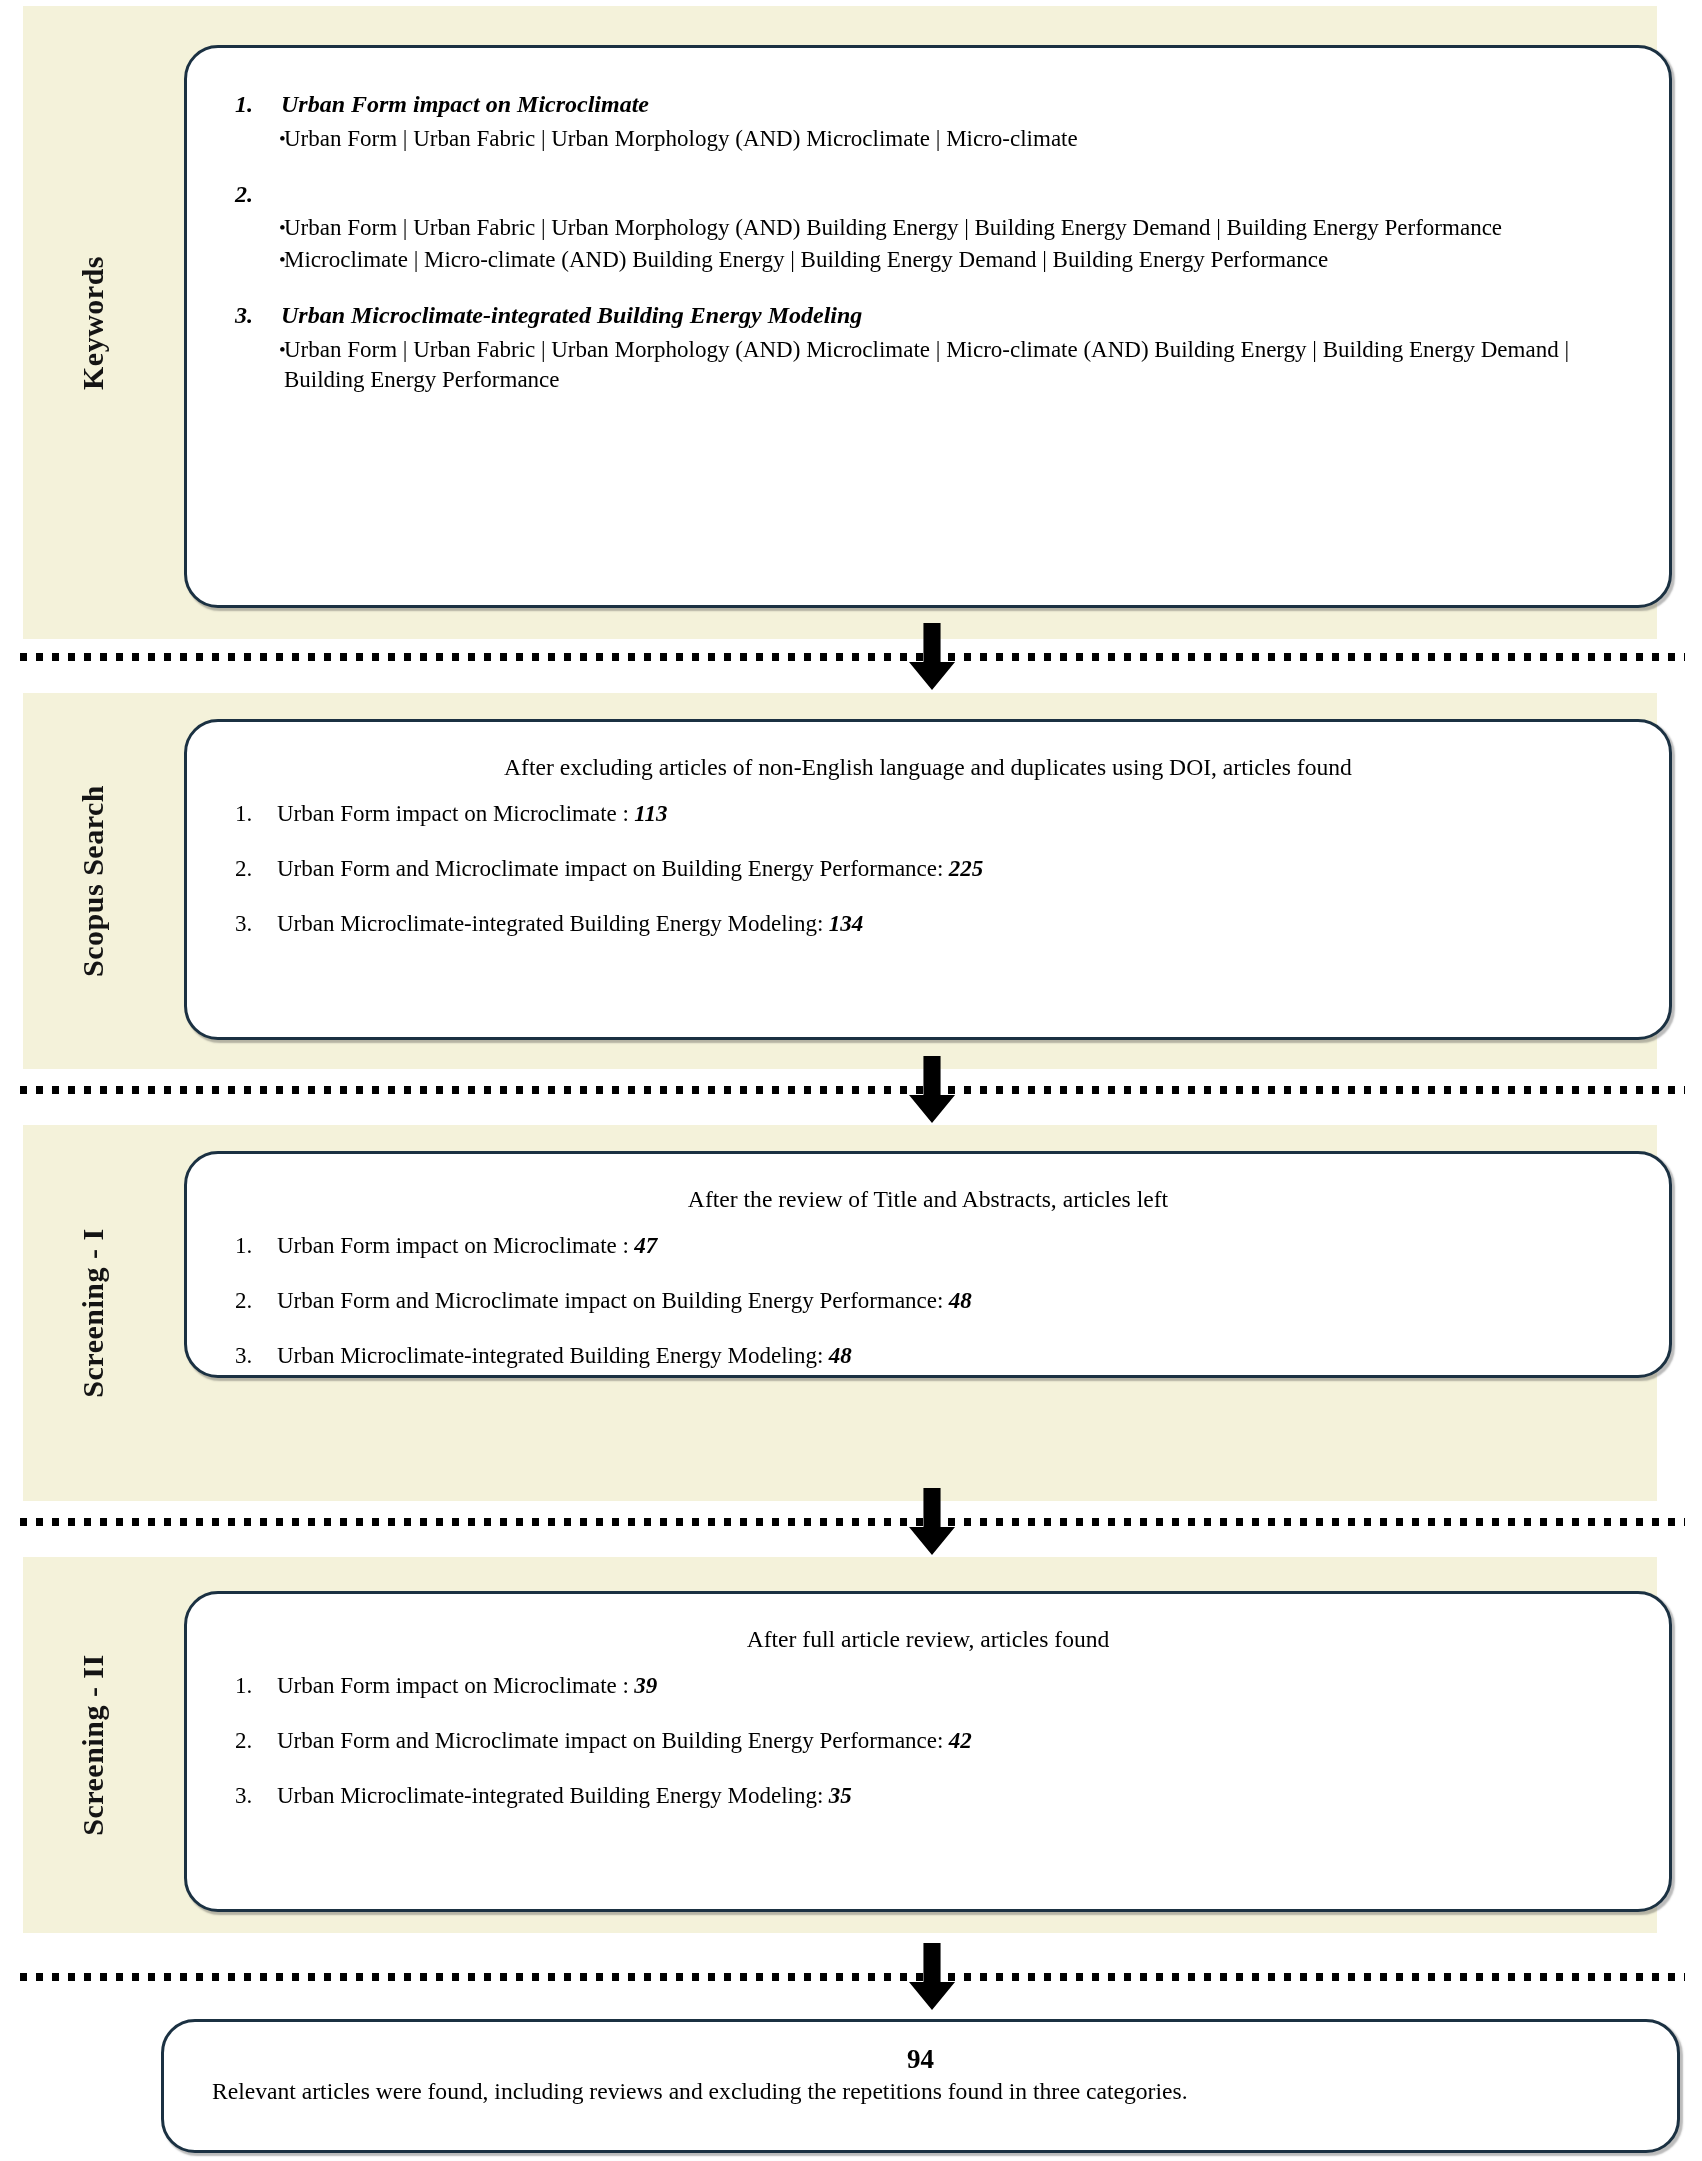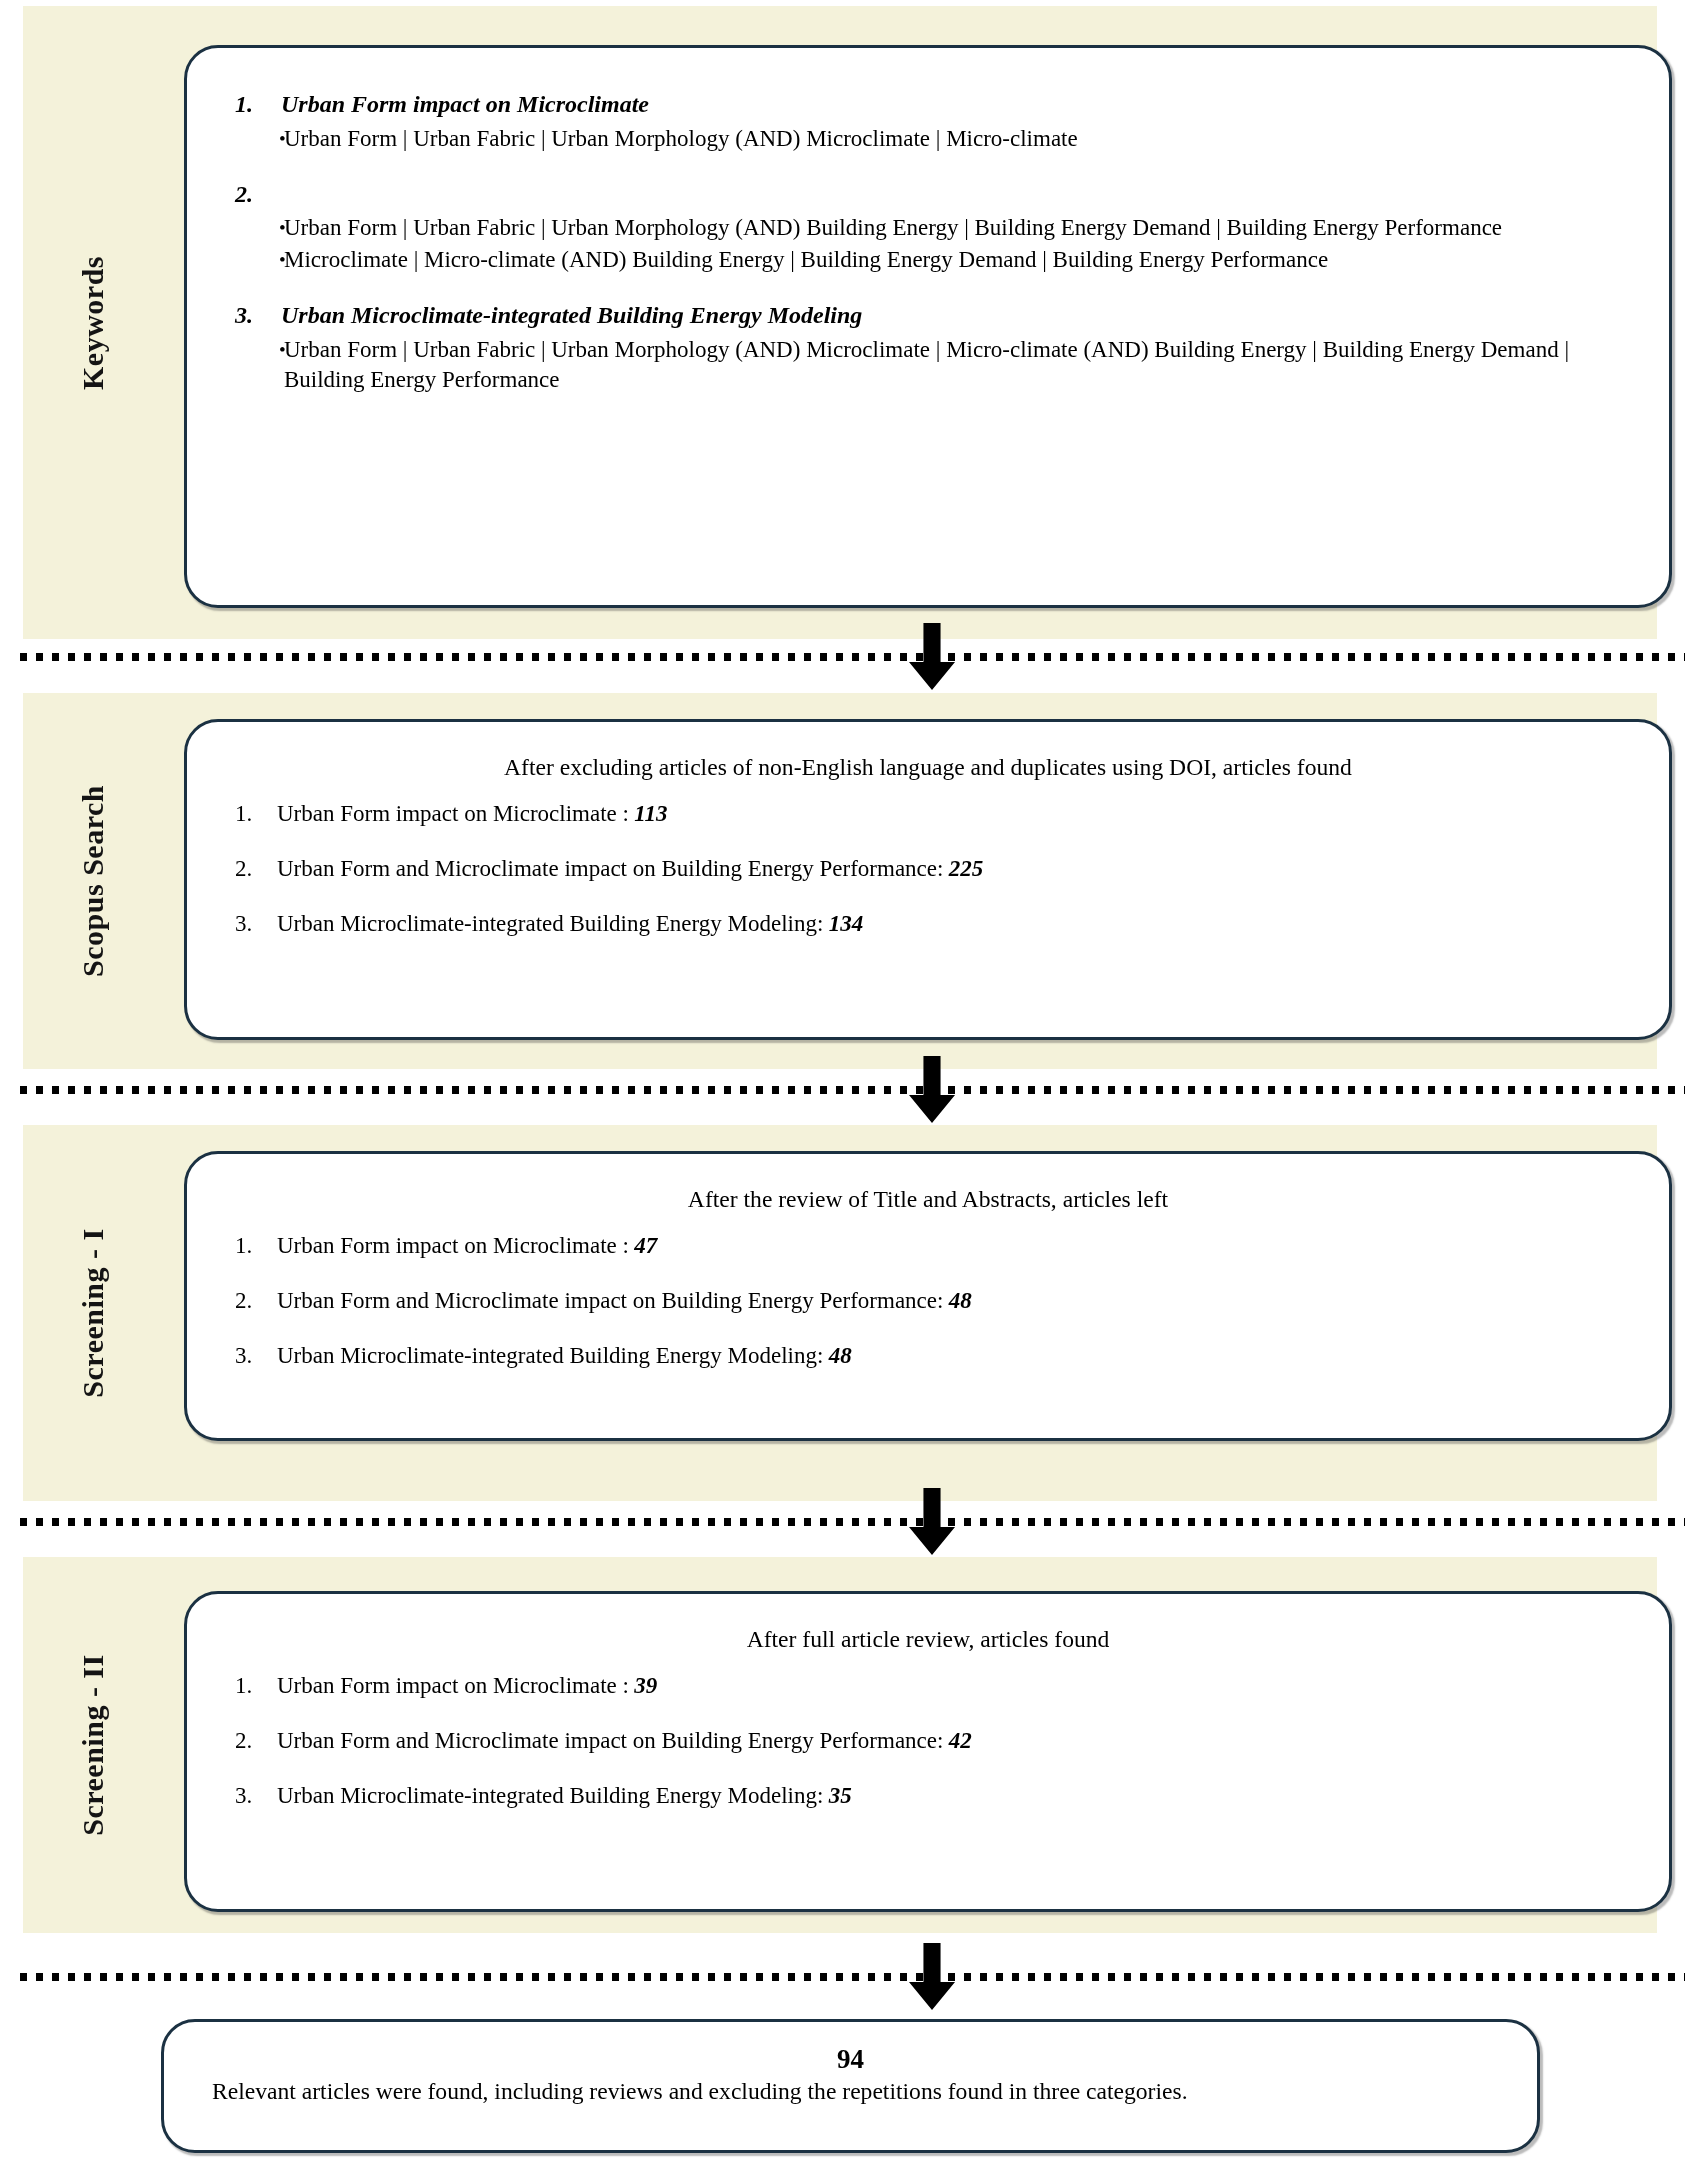--- a/index.html
+++ b/index.html
@@ -234,21 +234,21 @@
   <svg viewBox="0 0 86 124" preserveAspectRatio="none" aria-hidden="true">
     <polygon points="27,0 59,0 59,72 86,72 43,124 0,72 27,72" fill="#000000"></polygon>
   </svg>
 </div>
 
 <div class="stage" style="top:1125px; height:376px;">
   <div class="stage-label">
     <span>Screening - I</span>
   </div>
 
-  <div class="card" style="left:161px; top:26px; width:1488px; height:290px; padding:31px 48px 0 48px;">
+  <div class="card" style="left:161px; top:26px; width:1488px; height:227px; padding:31px 48px 0 48px;">
     <div class="res-title">After the review of Title and Abstracts, articles left</div>
     <div class="res-list">
       <div class="res-item">
         <span class="num">1.</span>
         <span class="lbl">Urban Form impact on Microclimate :</span>
         <span class="val">47</span>
       </div>
       <div class="res-item">
         <span class="num">2.</span>
         <span class="lbl">Urban Form and Microclimate impact on Building Energy Performance:</span>
@@ -297,17 +297,17 @@
   </div>
 </div>
 
 <div class="dotted" style="top:1973px;"></div>
 <div class="arrow" style="left:909px; top:1943px; height:67px;">
   <svg viewBox="0 0 86 124" preserveAspectRatio="none" aria-hidden="true">
     <polygon points="27,0 59,0 59,72 86,72 43,124 0,72 27,72" fill="#000000"></polygon>
   </svg>
 </div>
 
-<div class="card" style="left:161px; top:2019px; width:1379px; height:134px; padding:22.6px 48px 0 48px;">
+<div class="card" style="left:161px; top:2019px; width:1519px; height:134px; padding:22.6px 48px 0 48px;">
   <div class="final-num">94</div>
   <div class="final-text">Relevant articles were found, including reviews and excluding the repetitions found in three categories.</div>
 </div>
 
 
 </body></html>

